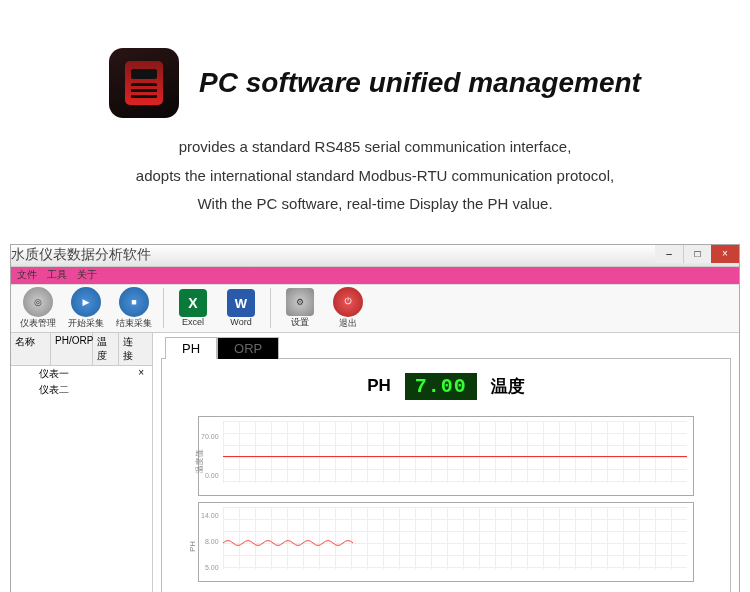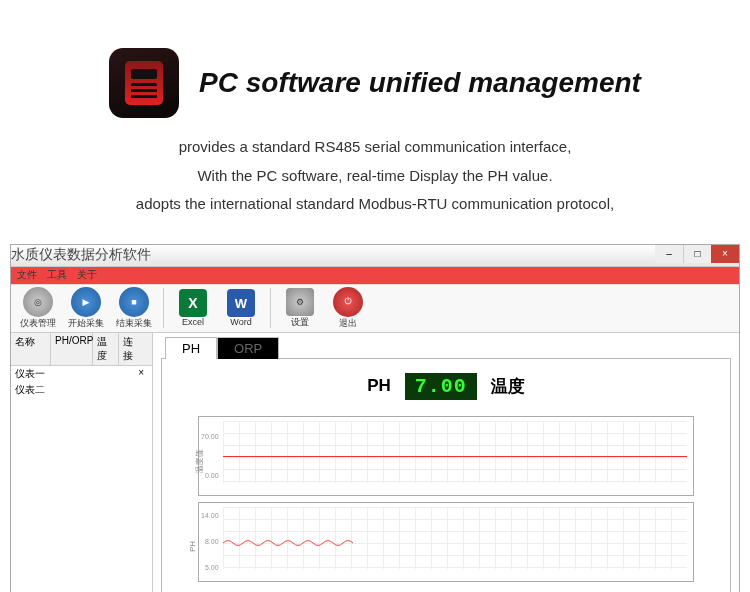--- a/index.html
+++ b/index.html
@@ -16,39 +16,39 @@
 
 .screenshot { margin: 0 10px; border: 1px solid #aaa; background: #fff; }
 .titlebar { height: 22px; background: linear-gradient(#fff,#e5e5e5); display:flex; align-items:center; border-bottom:1px solid #ccc; position:relative; }
 .window-title { flex:1; text-align:left; font-size:14px; color:#444; }
 .win-btns { position:absolute; right:0; top:0; display:flex; }
 .win-btn { width:28px; height:18px; font-size:10px; display:flex; align-items:center; justify-content:center; }
 .win-min { background:#eee; }
 .win-max { background:#eee; border-left:1px solid #ccc; }
 .win-close { background:#c94134; color:#fff; }
 
-.menubar { height:18px; background:#ef4444; font-size:10px; color:#333; padding-left:6px; display:flex; gap:10px; align-items:center; border-bottom:1px solid #ddd; }
+.menubar { height:18px; background:#ec4899; font-size:10px; color:#333; padding-left:6px; display:flex; gap:10px; align-items:center; border-bottom:1px solid #ddd; }
 
 .toolbar { height:48px; background:#f8f8f8; border-bottom:1px solid #ccc; display:flex; align-items:center; padding:2px 6px; gap:6px; }
 .tb-btn { display:flex; flex-direction:column; align-items:center; font-size:9px; color:#333; width:42px; }
 .tb-icon { width:30px; height:30px; border-radius:50%; display:flex; align-items:center; justify-content:center; }
 .tb-icon.blue { background: radial-gradient(#4a90d9,#2060a0); }
 .tb-icon.grey { background: radial-gradient(#ccc,#888); }
 .tb-icon.sq { border-radius:4px; width:28px; height:28px; }
 .tb-icon.xls { background:#0a7a3a; color:#fff; font-weight:bold; font-size:14px; }
 .tb-icon.doc { background:#2a5aaa; color:#fff; font-weight:bold; font-size:13px; }
 .tb-icon.red { background:radial-gradient(#e55,#a22); }
 .tb-sep { width:1px; height:40px; background:#ccc; margin:0 2px; }
 
 .body-area { display:flex; height: 292px; }
 .sidebar { width:142px; border-right:1px solid #ccc; background:#fff; }
 .sb-header { display:flex; background:#f0f0f0; border-bottom:1px solid #ccc; font-size:10px; }
 .sb-header span { padding:2px 4px; border-right:1px solid #ccc; }
 .sb-row { display:flex; font-size:10px; padding:1px 0; }
-.sb-row span:first-child { width:40px; padding-left:4px; }
+.sb-row span:first-child { width:40px; padding-left:4px;margin-left:24px; }
 
 .main { flex:1; padding:4px 8px; }
 .tabs { display:flex; gap:0; font-size:13px; padding-left:4px; }
 .tab { padding:3px 16px; background:#000000; border:1px solid #bbb; border-bottom:none; position:relative; }
 .tab.active { background:#fff; }
 .tab:not(.active) { color:#666; }
 
 .display-wrap { border:1px solid #bbb; padding:8px 14px; background:#fff; margin-top:-1px; }
 .readout { display:flex; align-items:center; justify-content:center; gap:14px; padding:6px 0 10px; }
 .readout .lbl { font-size:17px; font-weight:bold; }
@@ -69,22 +69,22 @@
 
 <div class="hero">
   <div class="app-icon">
       <div class="app-icon-inner"></div>
     </div>
   <h1>PC software unified management</h1>
 </div>
 
 <div class="desc">
   <div>provides a standard RS485 serial communication interface,</div>
+  <div>adopts the international standard Modbus-RTU communication protocol,</div>
   <div>With the PC software, real-time Display the PH value.</div>
-  <div>adopts the international standard Modbus-RTU communication protocol,</div>
 </div>
 
 <div class="screenshot">
   <div class="titlebar">
     <div class="window-title">水质仪表数据分析软件</div>
     <div class="win-btns">
       <div class="win-btn win-min">–</div>
       <div class="win-btn win-max">□</div>
       <div class="win-btn win-close">×</div>
     </div>

